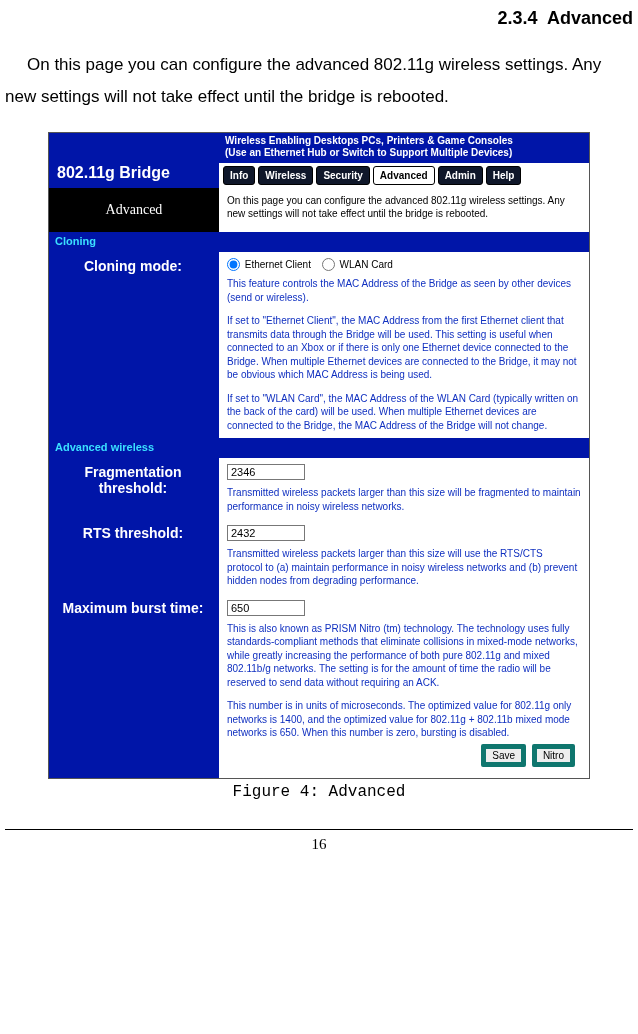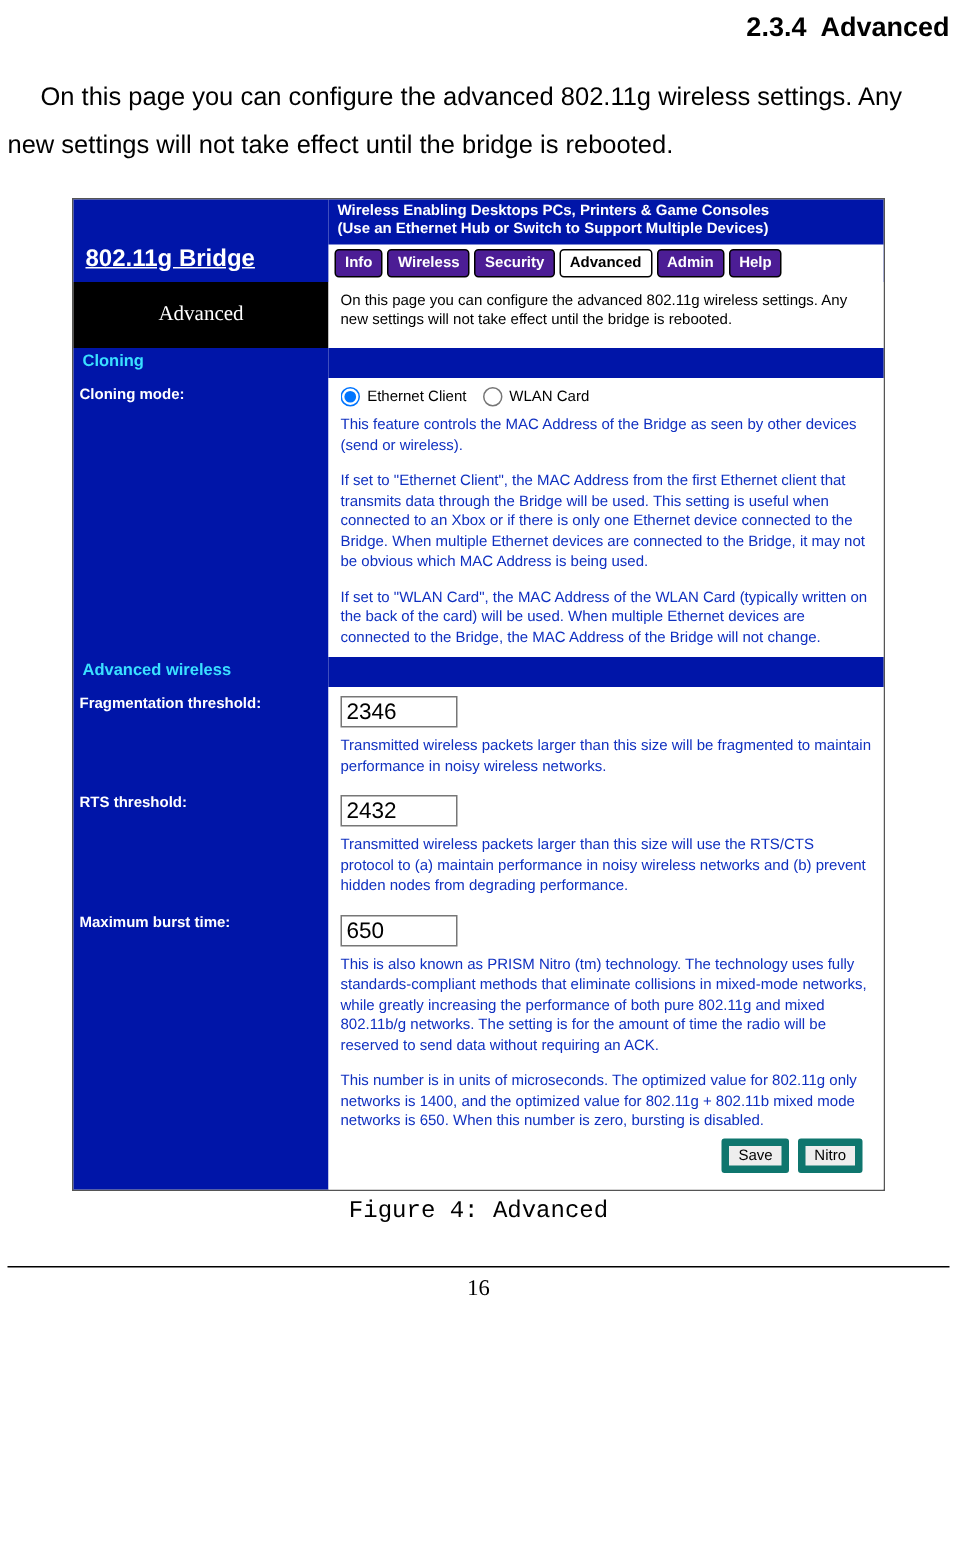--- a/index.html
+++ b/index.html
@@ -43,42 +43,41 @@
     display: flex;
     align-items: flex-end;
     padding: 6px 8px 6px 8px;
     box-sizing: border-box;
   }
   .shot-header .logo-cell span {
     color: #fff;
     font-family: Verdana, Arial, sans-serif;
     font-weight: bold;
     font-size: 16px;
-    text-decoration: underline;
   }
   .shot-header .right-head {
     flex: 1;
     background: #0015a8;
   }
   .banner-text {
     color: #fff;
     font-family: Verdana, Arial, sans-serif;
     font-weight: bold;
     font-size: 10px;
     padding: 2px 6px 4px 6px;
     line-height: 1.2;
   }
   .tabbar {
     background: #fff;
     padding: 3px 4px;
     display: flex;
     gap: 3px;
   }
   .tab {
-    background: #4c1d95;
+    background: #0f172a;
     color: #fff;
     font-family: Verdana, Arial, sans-serif;
     font-weight: bold;
     font-size: 10px;
     padding: 3px 6px;
     border: 1px solid #000;
     border-radius: 3px;
   }
   .tab.active {
     background: #fff;
@@ -127,22 +126,22 @@
   }
   .sec-head .rightcol {
     height: 20px;
   }
   
   .field-row .leftcol {
     background: #0015a8;
     color: #fff;
     font-family: Verdana, Arial, sans-serif;
     font-weight: bold;
-    font-size: 10px;
-    text-align: left;
+    font-size: 14px;
+    text-align: center;
     padding: 6px 6px 6px 4px;
     vertical-align: top;
   }
   .field-row .rightcol {
     background: #fff;
     color: #000;
     font-size: 10px;
     padding: 6px 8px;
     line-height: 1.35;
   }
@@ -151,21 +150,21 @@
     margin-top: 6px;
   }
   .field-row .rightcol .desc + .desc {
     margin-top: 10px;
   }
   .radio-line label {
     margin-right: 8px;
   }
   input[type="text"].small {
     width: 70px;
-    font-size: 15px;
+    font-size: 11px;
     border: 1px solid #777;
     padding: 1px 3px;
   }
   input[type="radio"] {
     vertical-align: middle;
     margin: 0 2px 0 0;
   }
   .btnrow {
     text-align: right;
     padding: 4px 6px 5px 6px;

